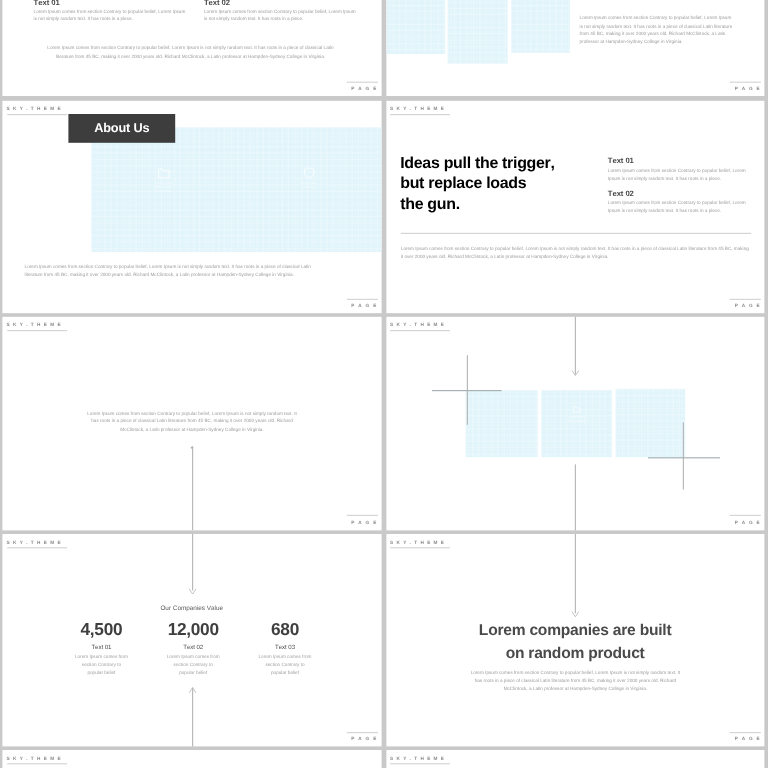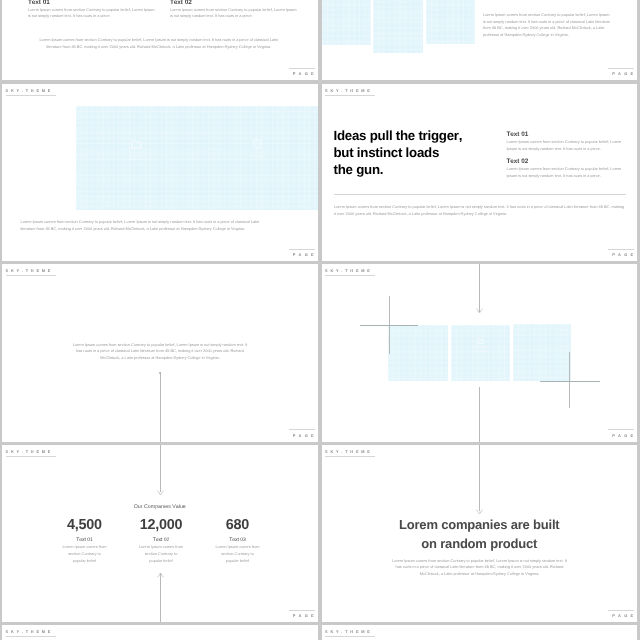--- a/index.html
+++ b/index.html
@@ -163,34 +163,37 @@
         <div>
           <svg width="11" height="10" viewBox="0 0 14 14">
               <path d="M7 1.2 12.3 3v4.2C12.3 10 9.9 12.1 7 12.9 4.1 12.1 1.7 10 1.7 7.2V3z" fill="none" stroke="#fff" stroke-width="1.2"></path>
             </svg>
           <span>Drop image</span><br>
           <span>to replace</span>
         </div>
       </div>
     </div>
 
+    <div class="tag" style="left:55px;top:11.5px;width:89px;height:23.5px;font-size:10.6px;letter-spacing:-.15px;">
+      <span>About Us</span>
+    </div>
 
     <div style="position:absolute;left:18.5px;top:135.5px;width:241.5px;">
       <p class="para" style="margin:0;">Lorem Ipsum comes from section Contrary to popular belief, Lorem Ipsum is not simply random text. It has roots in a piece of classical Latin literature from 45 BC, making it over 2000 years old. Richard McClintock, a Latin professor at Hampden-Sydney College in Virginia.</p>
     </div>
 
     <div class="pagemark">P A G E</div>
   </div>
 
   <div class="slide s4" style="left:321.5px;top:83.5px;">
     <div class="logo">S K Y . T H E M E</div>
 
     <h1 style="left:12px;top:44.5px;">
       <span>Ideas pull the trigger,</span><br>
-      <span>but instinct loads</span><br>
+      <span>but replace loads</span><br>
       <span>the gun.</span>
     </h1>
 
     <div class="tcol" style="left:185px;top:47.5px;">
       <h5>Text 01</h5>
       <p class="para" style="margin:0;">Lorem Ipsum comes from section Contrary to popular belief, Lorem Ipsum is not simply random text. It has roots in a piece.</p>
     </div>
     <div class="tcol" style="left:185px;top:74.5px;">
       <h5>Text 02</h5>
       <p class="para" style="margin:0;">Lorem Ipsum comes from section Contrary to popular belief, Lorem Ipsum is not simply random text. It has roots in a piece.</p>

